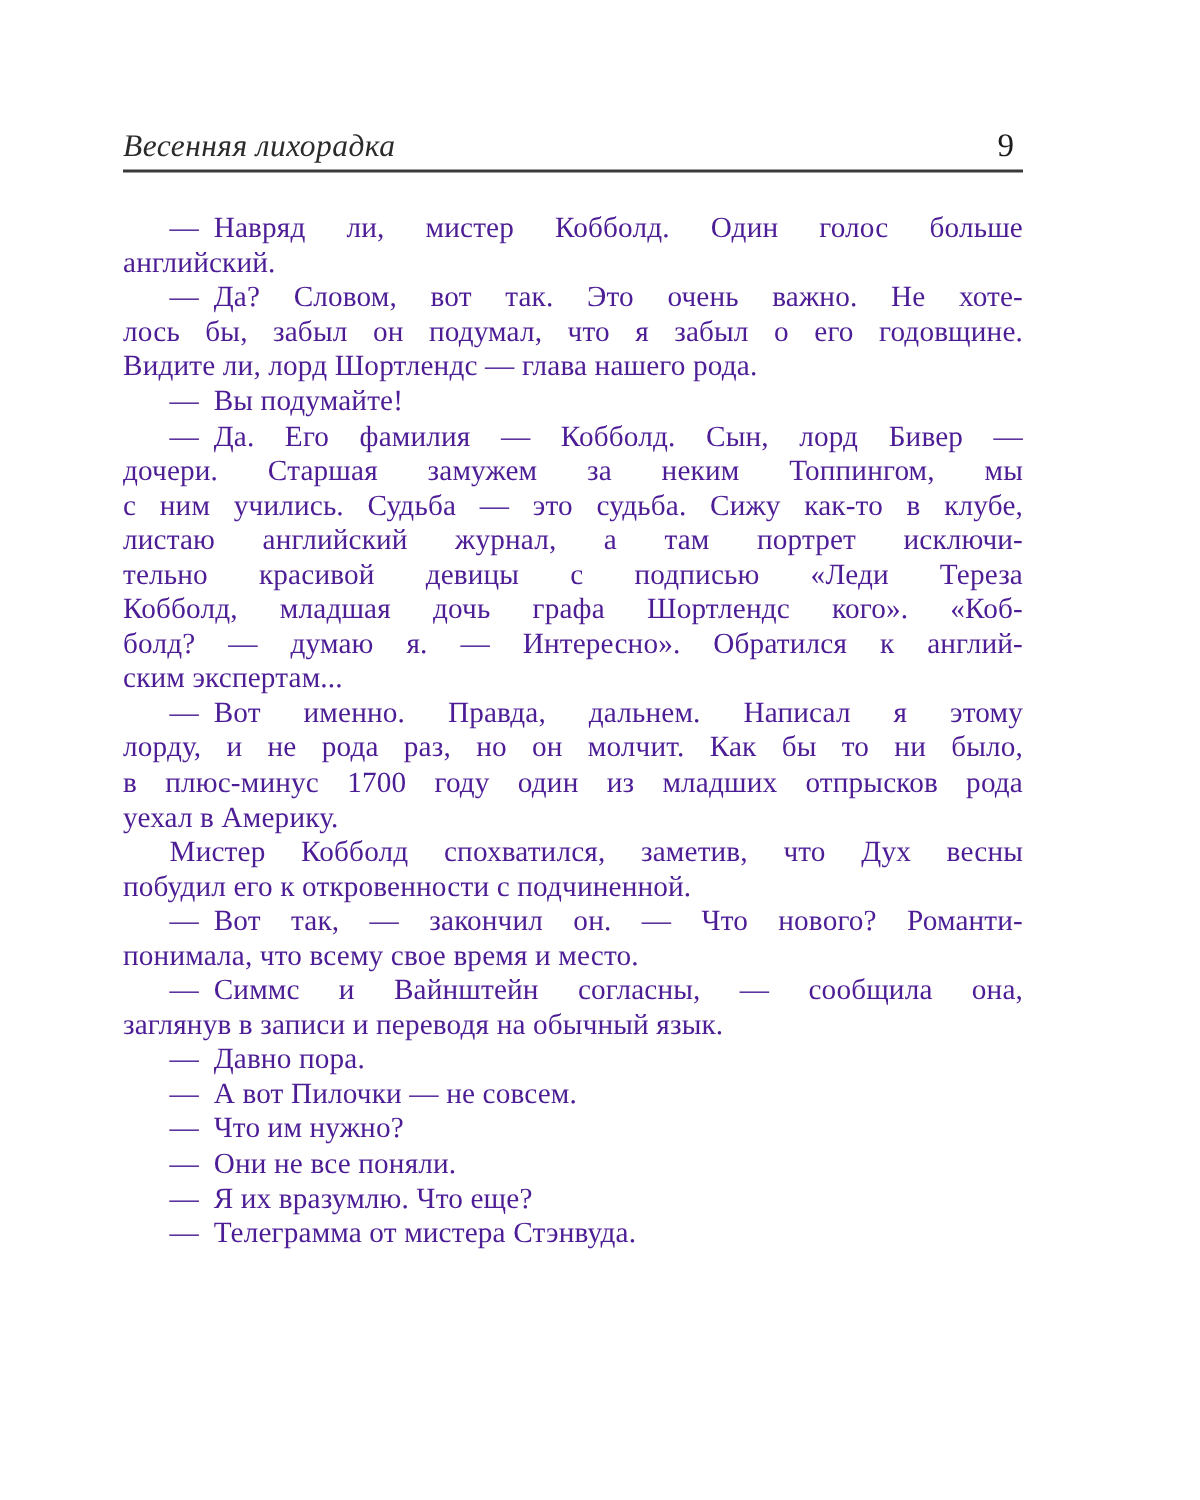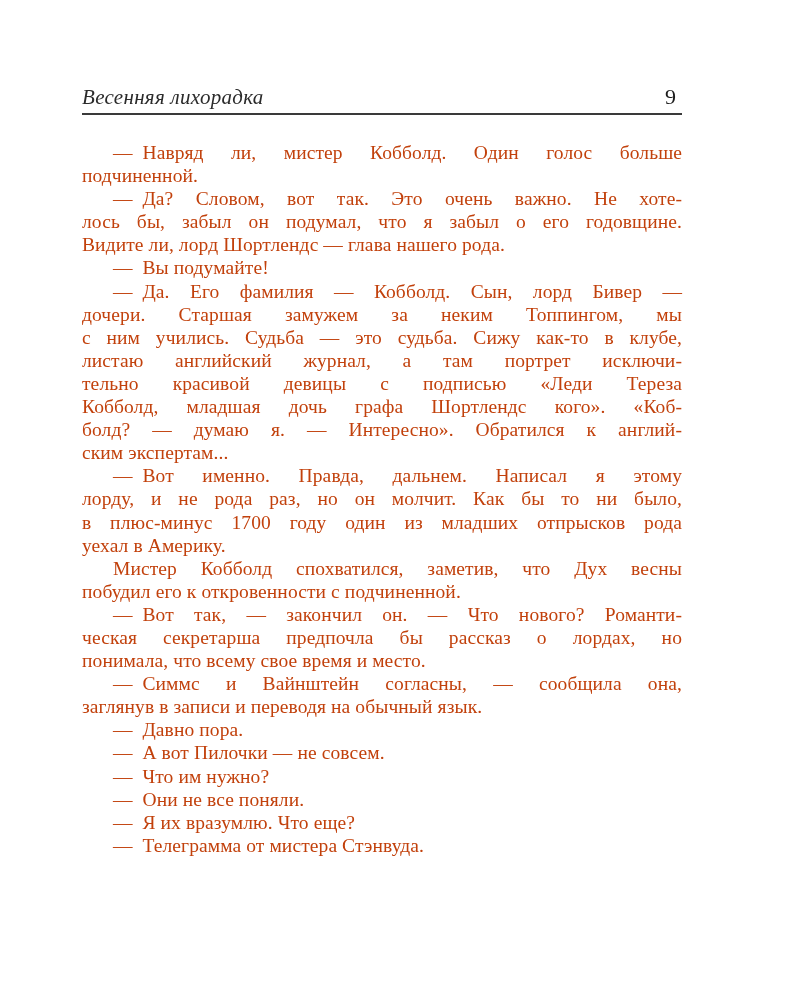--- a/index.html
+++ b/index.html
@@ -41,21 +41,21 @@
       padding-right: 6px;
     }
     .page-body {
       margin-top: 26px;
     }
     .para { margin: 0; }
     .line {
       font-size: 19.5px;
       line-height: 23.1px;
       letter-spacing: 0.1px;
-      color: #c2410c;
+      color: #4c1d95;
       text-align: justify;
       text-align-last: justify;
       white-space: normal;
     }
     .line.end {
       text-align-last: left;
     }
     .line.first {
       text-indent: 31px;
     }
@@ -65,21 +65,21 @@
 
 <div class="page">
   <div class="content">
     <div class="page-header">
       <span class="running-title">Весенняя лихорадка</span>
       <span class="page-num">9</span>
     </div>
     <div class="page-body">
         <div class="para">
           <div class="line first">— Навряд ли, мистер Кобболд. Один голос больше</div>
-          <div class="line end">подчиненной.</div>
+          <div class="line end">английский.</div>
         </div>
         <div class="para">
           <div class="line first">— Да? Словом, вот так. Это очень важно. Не хоте-</div>
           <div class="line">лось бы, забыл он подумал, что я забыл о его годовщине.</div>
           <div class="line end">Видите ли, лорд Шортлендс — глава нашего рода.</div>
         </div>
         <div class="para">
           <div class="line first end">— Вы подумайте!</div>
         </div>
         <div class="para">
@@ -97,21 +97,20 @@
           <div class="line">лорду, и не рода раз, но он молчит. Как бы то ни было,</div>
           <div class="line">в плюс-минус 1700 году один из младших отпрысков рода</div>
           <div class="line end">уехал в Америку.</div>
         </div>
         <div class="para">
           <div class="line first">Мистер Кобболд спохватился, заметив, что Дух весны</div>
           <div class="line end">побудил его к откровенности с подчиненной.</div>
         </div>
         <div class="para">
           <div class="line first">— Вот так, — закончил он. — Что нового? Романти-</div>
-          <div class="line">ческая секретарша предпочла бы рассказ о лордах, но</div>
           <div class="line end">понимала, что всему свое время и место.</div>
         </div>
         <div class="para">
           <div class="line first">— Симмс и Вайнштейн согласны, — сообщила она,</div>
           <div class="line end">заглянув в записи и переводя на обычный язык.</div>
         </div>
         <div class="para">
           <div class="line first end">— Давно пора.</div>
         </div>
         <div class="para">

